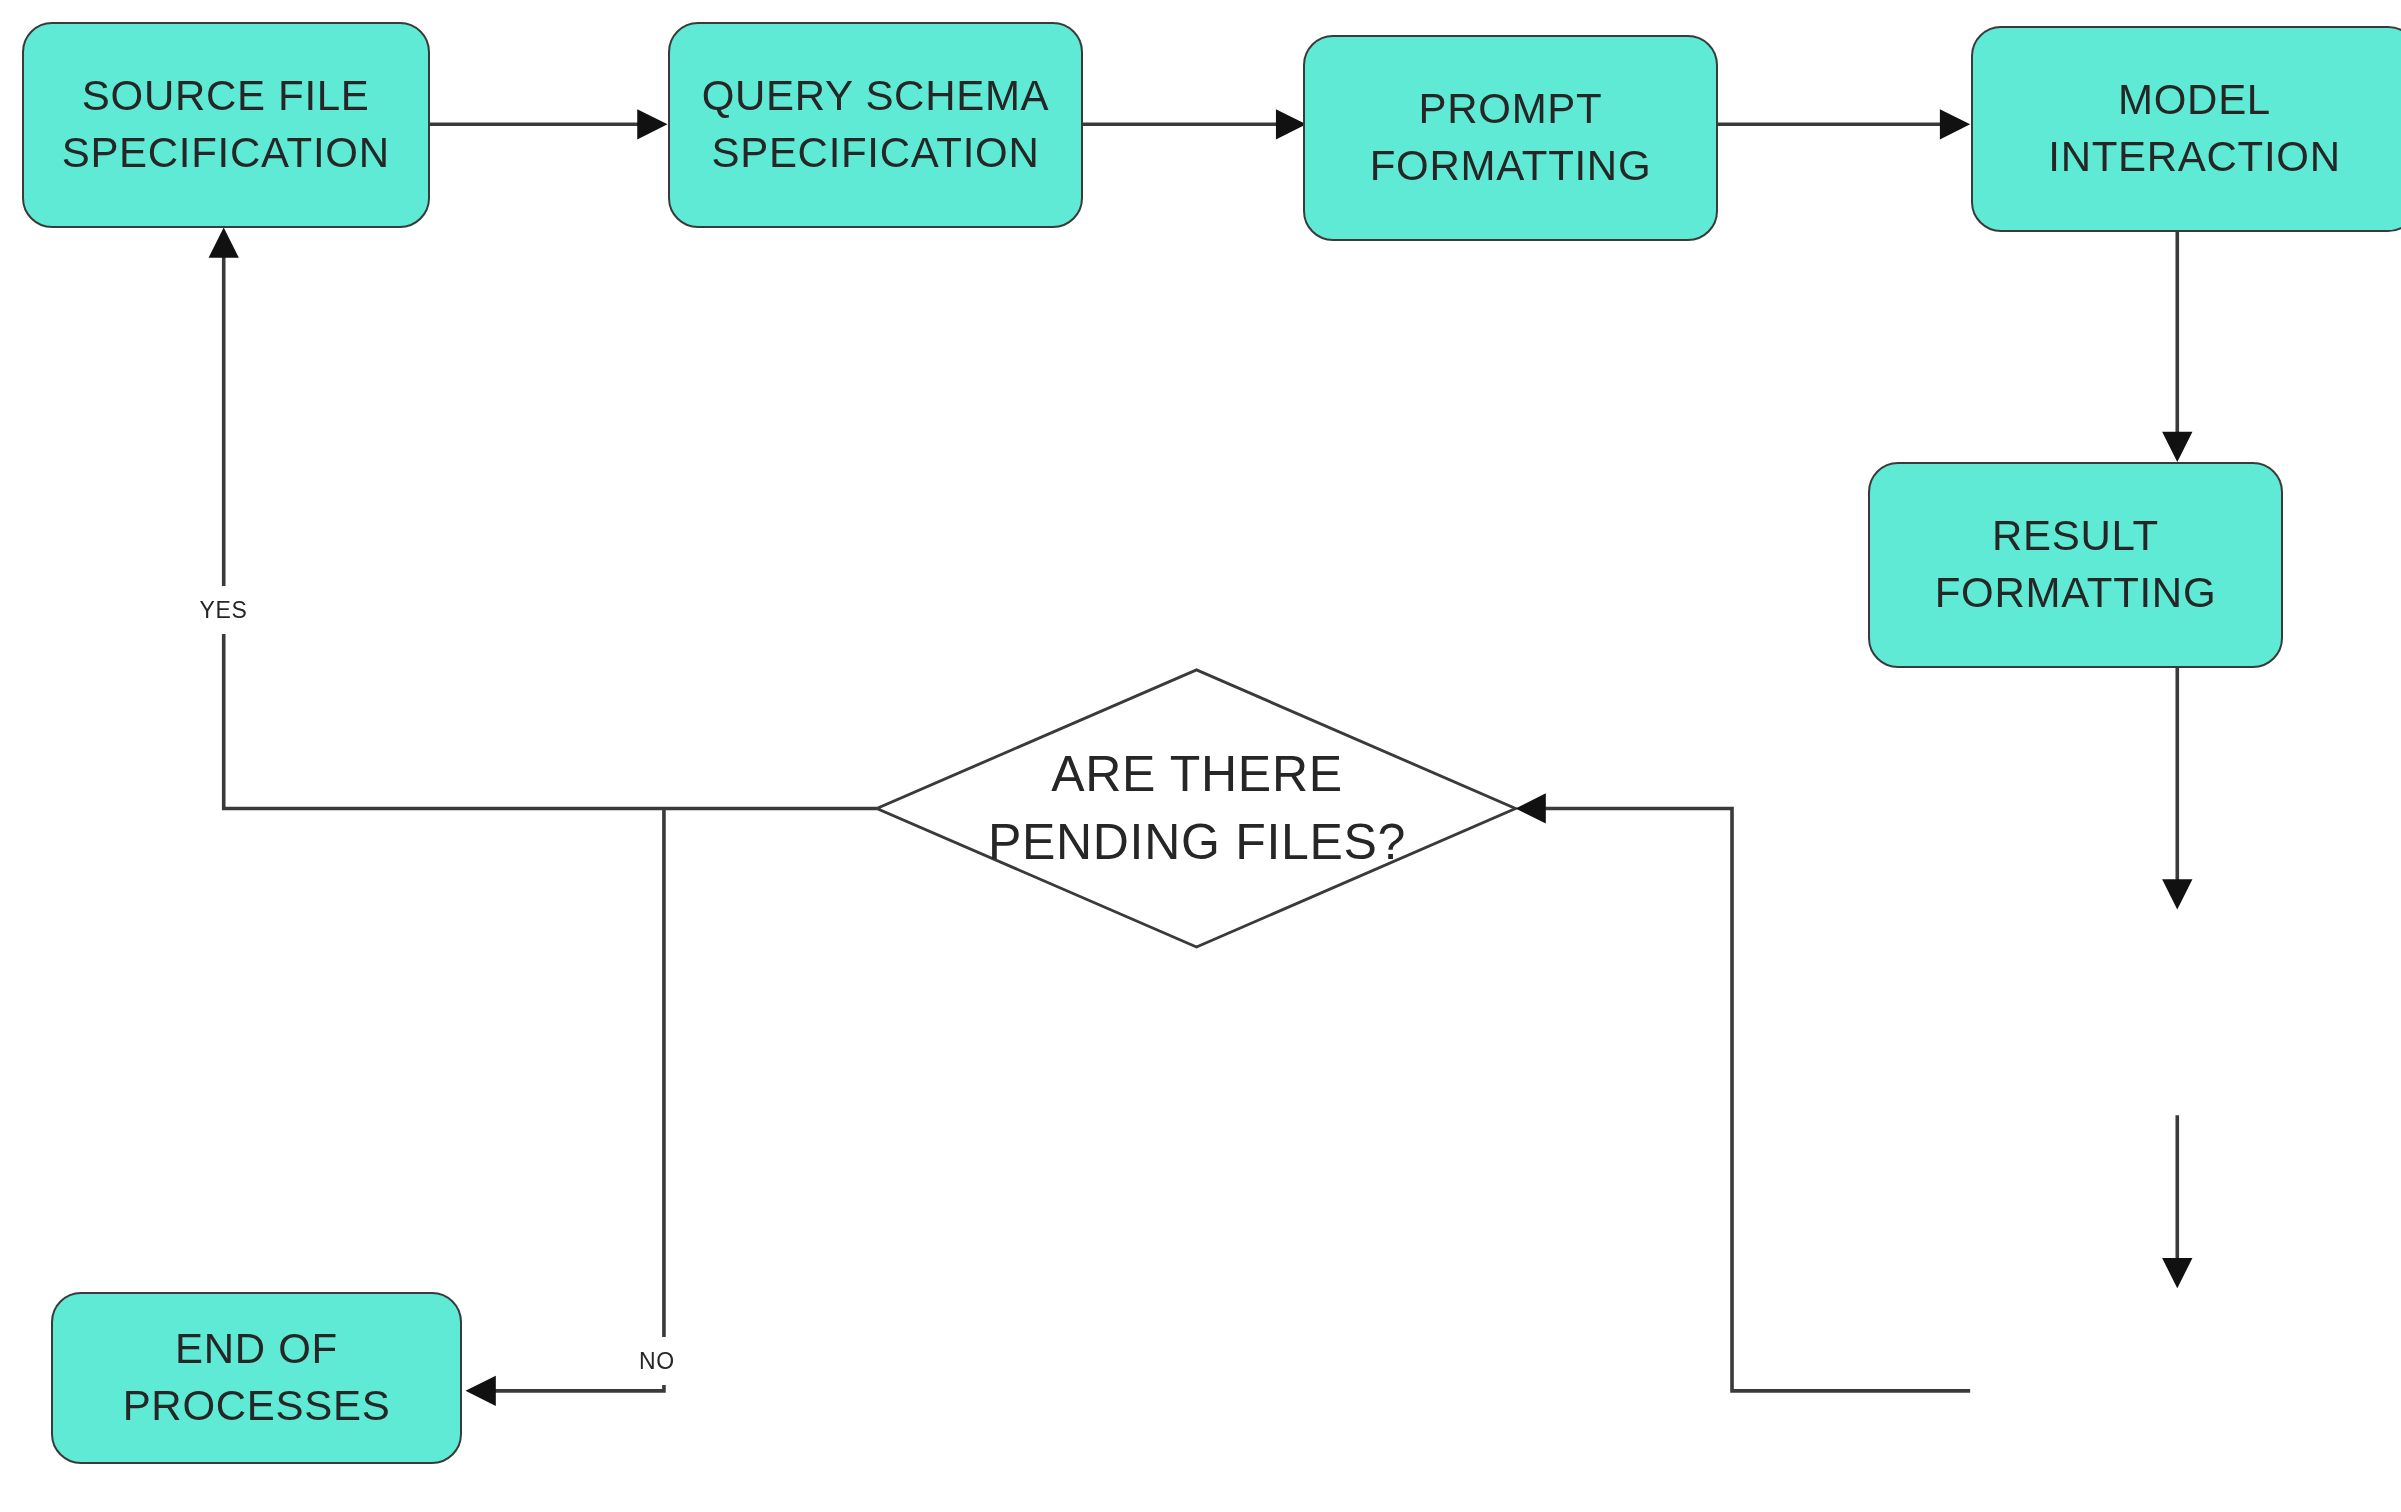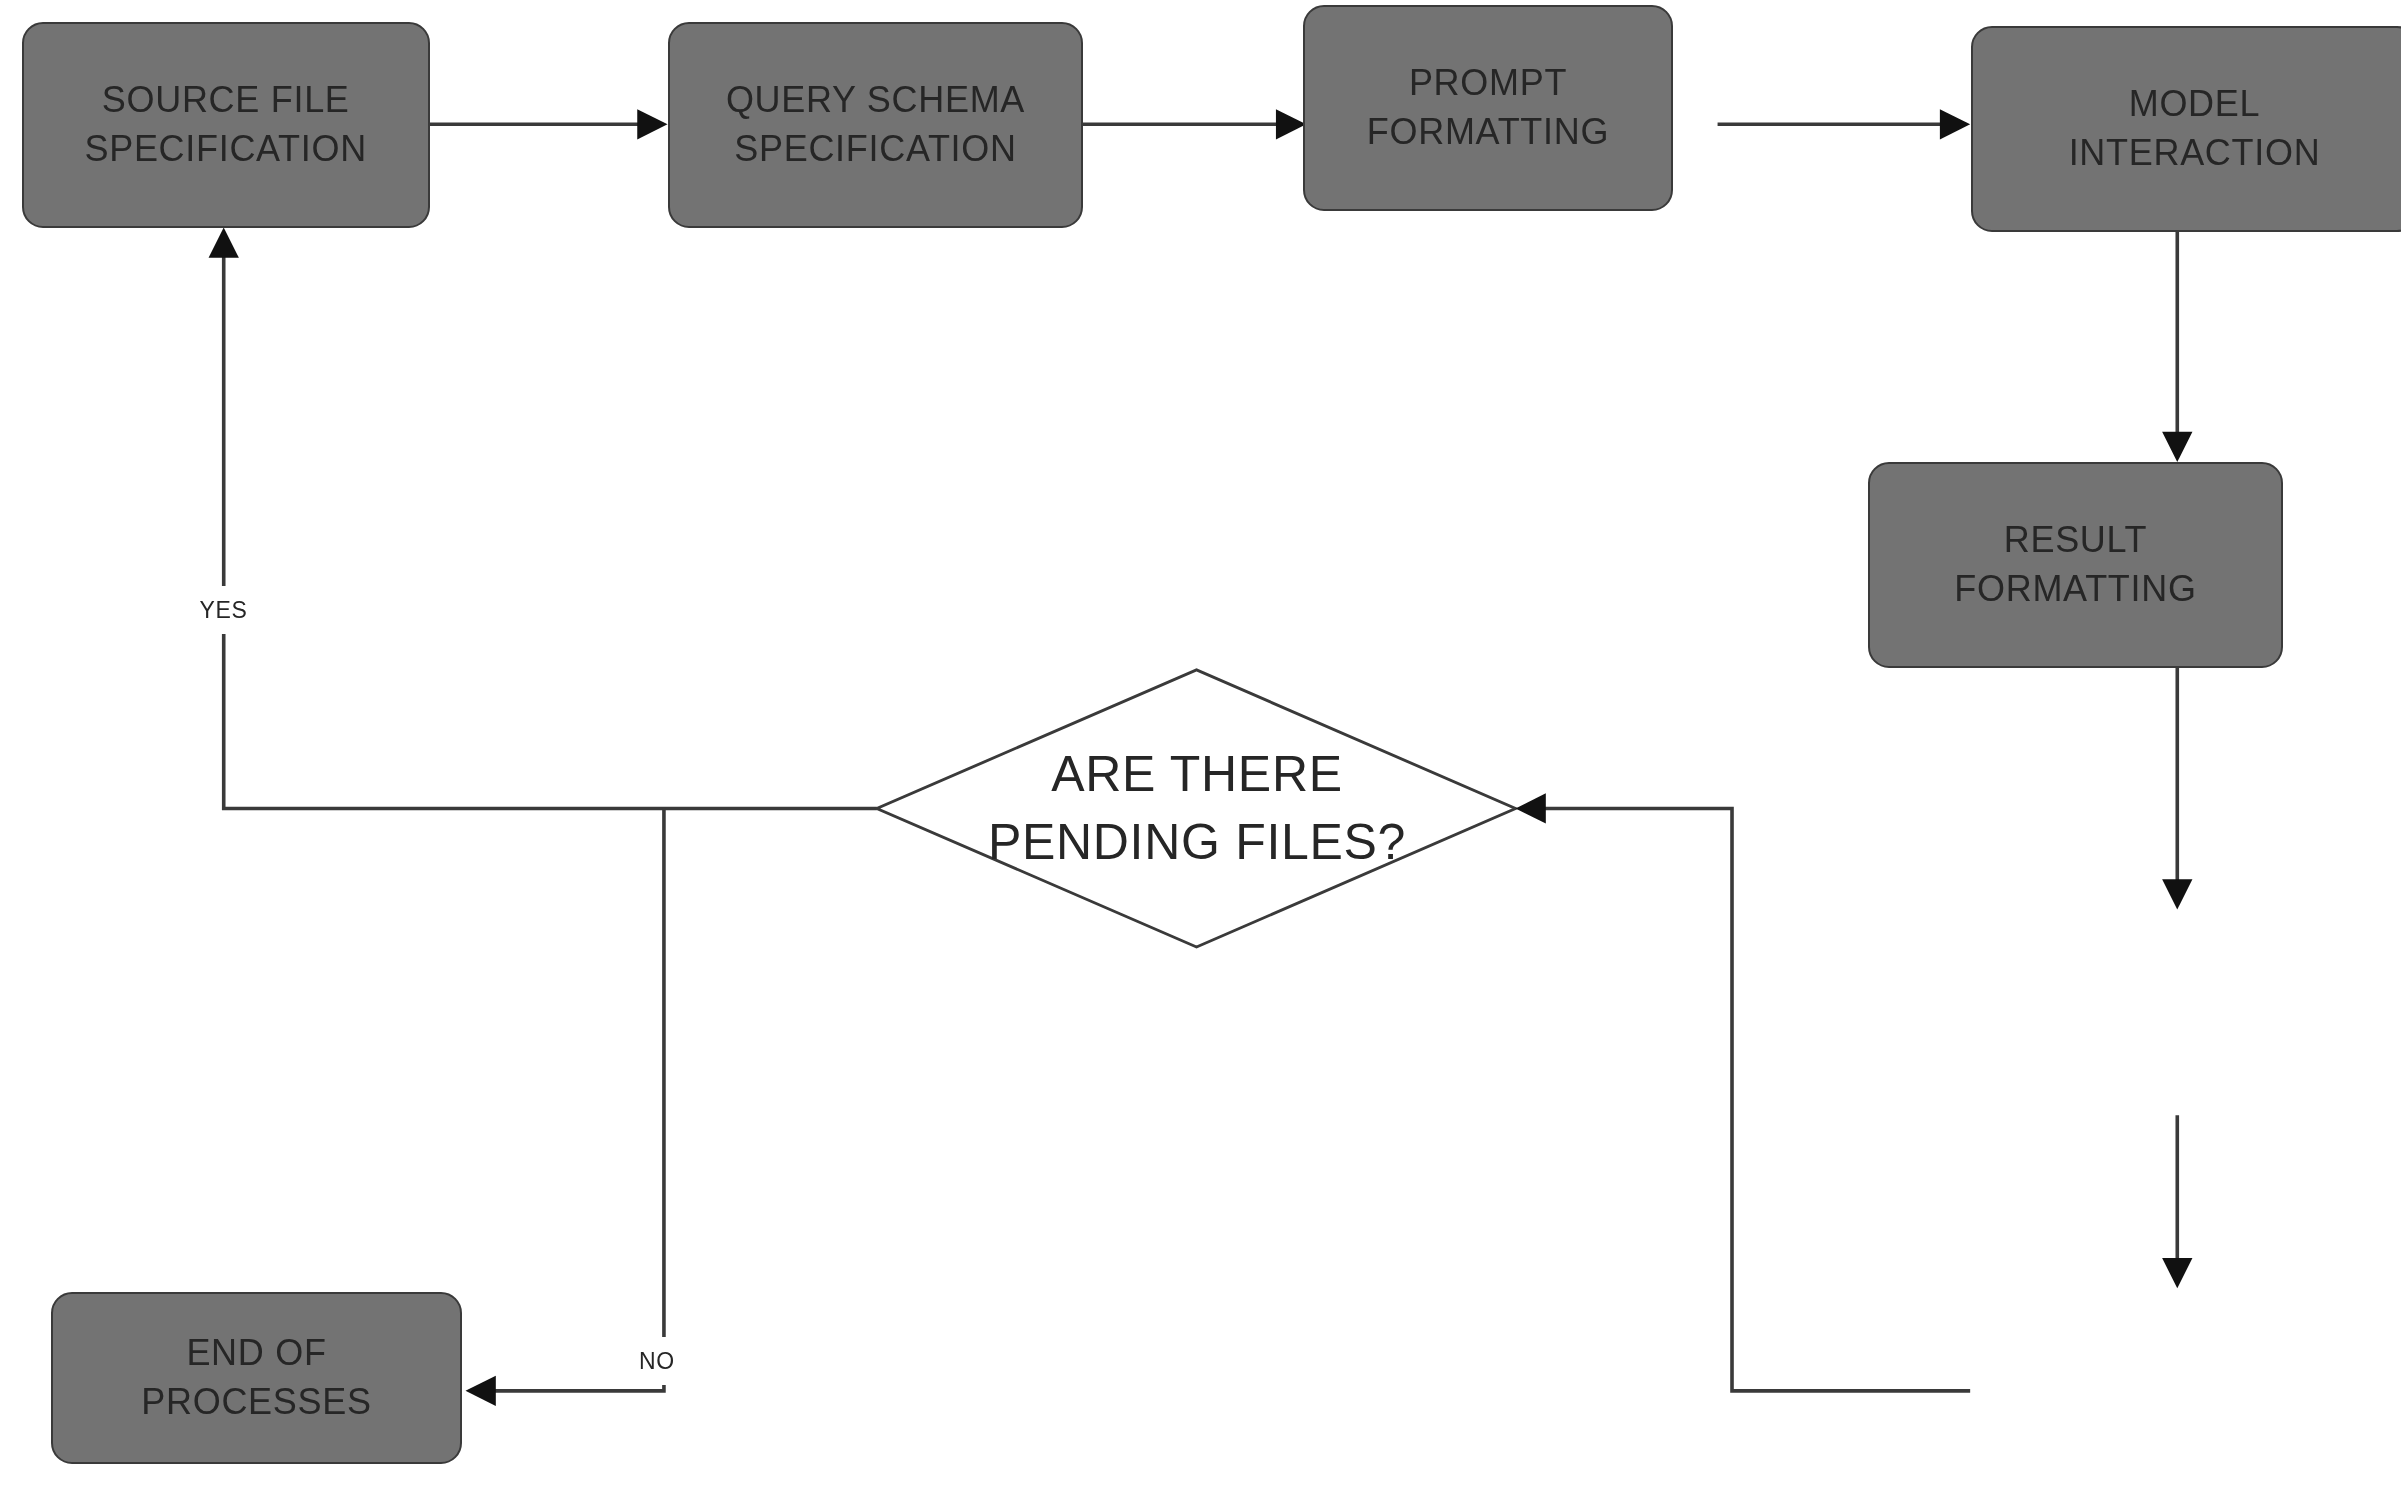--- a/index.html
+++ b/index.html
@@ -17,28 +17,28 @@
   }
   #wires {
     position: absolute;
     left: 0;
     top: 0;
     z-index: 0;
   }
   .node {
     position: absolute;
     box-sizing: border-box;
-    background: #737373;
+    background: #5eead4;
     border: 2.9px solid #3a3a3a;
-    border-radius: 21px;
+    border-radius: 30px;
     display: flex;
     align-items: center;
     justify-content: center;
     text-align: center;
-    font-size: 36px;
+    font-size: 42px;
     line-height: 1.35;
     letter-spacing: 0.7px;
     color: #262626;
     white-space: pre-line;
     z-index: 1;
   }
   .decision-label {
     position: absolute;
     display: flex;
     align-items: center;
@@ -93,21 +93,21 @@
     <polygon points="310,315 289,357 331,357" fill="#111111"></polygon>
     <polygon points="645,1927 687,1906 687,1948" fill="#111111"></polygon>
   </svg>
 
   <div class="node" style="left:21.7px; top:21.7px; width:408px; height:206px;">SOURCE FILE
 SPECIFICATION</div>
 
   <div class="node" style="left:668px; top:21.7px; width:415px; height:206px;">QUERY SCHEMA
 SPECIFICATION</div>
 
-  <div class="node" style="left:1303px; top:5px; width:370px; height:206px;">PROMPT
+  <div class="node" style="left:1303px; top:35px; width:415px; height:206px;">PROMPT
 FORMATTING</div>
 
   <div class="node" style="left:1971px; top:26px; width:447px; height:206px;">MODEL
 INTERACTION</div>
 
   <div class="node" style="left:1868px; top:462px; width:415px; height:206px;">RESULT
 FORMATTING</div>
 
 
 

